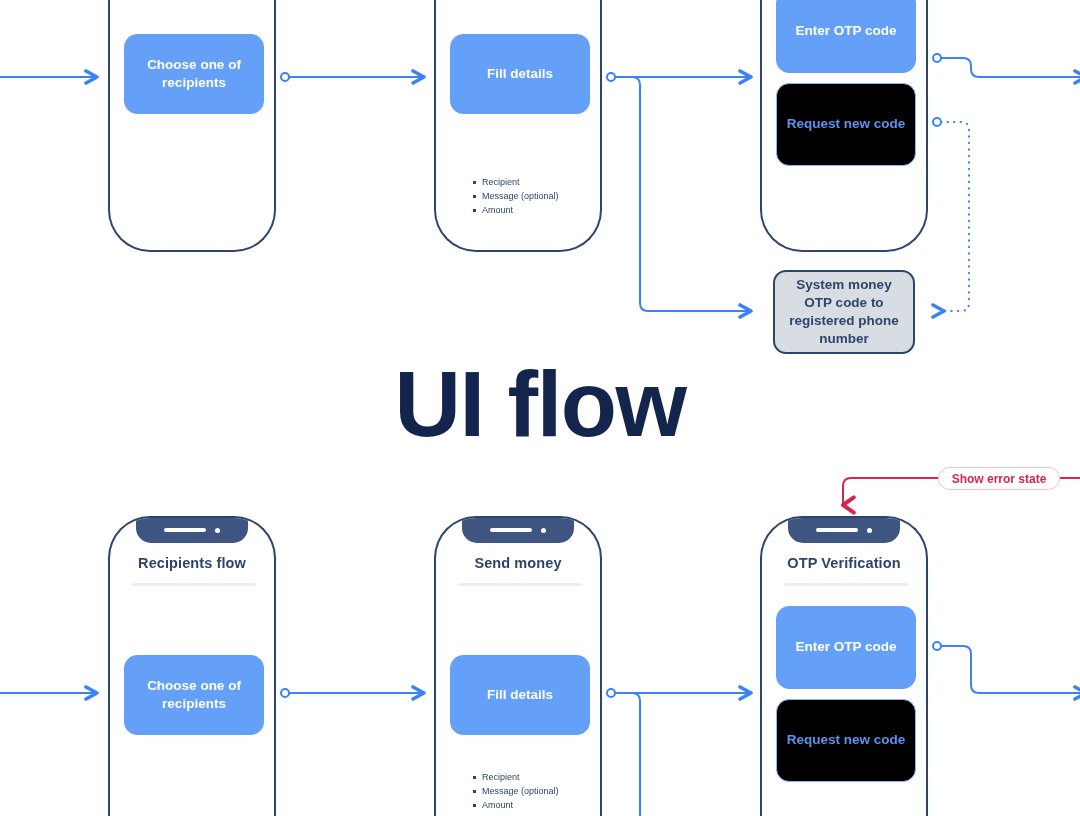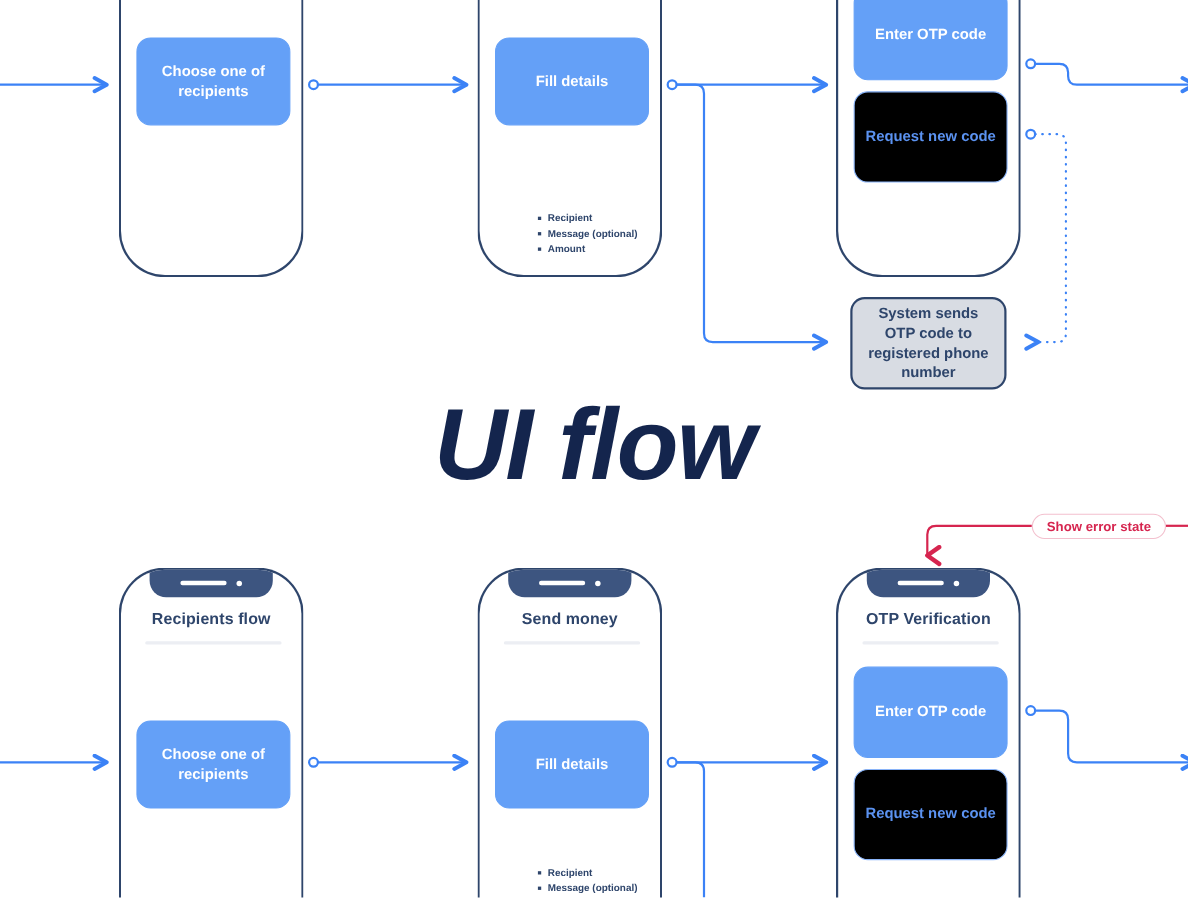--- a/index.html
+++ b/index.html
@@ -69,26 +69,26 @@
     border:1.5px solid #64a0f7;
   }
   .btn-secondary{
     background:#000000;
     color:#5b92f0;
     border:1.5px solid #8ab4f8;
   }
 
   .bullets{
     position:absolute;
-    margin:16px;
+    margin:0;
     padding:0 0 0 14px;
     list-style:none;
     color:#2e456b;
     font-size:9px;
-    font-weight:bold;
+    font-weight:normal;
     line-height:1.55;
   }
   .bullets li{position:relative;}
   .bullets li::before{
     content:"";
     position:absolute;
     left:-9px;top:5px;
     width:3px;height:3px;
     background:#2e456b;
   }
@@ -113,21 +113,20 @@
     position:absolute;
     left:0;right:0;
     top:358px;
     text-align:center;
     color:#152murky;
     color:#14254d;
     font-size:92px;
     font-weight:bold;
     letter-spacing:-1.5px;
     line-height:1;
-    font-style:italic;
   }
 
   
   .error-pill{
     position:absolute;
     box-sizing:border-box;
     display:flex;align-items:center;justify-content:center;
     background:#ffffff;
     border:1.5px solid #f3c0ce;
     border-radius:20px;
@@ -221,21 +220,21 @@
       <li>Message (optional)</li>
       <li>Amount</li>
     </ul>
   </div>
 
   <div class="phone cut-top" style="left:760px;top:-120px;width:168px;height:372px;">
     <div class="btn btn-primary" style="left:14px;top:110px;width:140px;height:83px;">Enter OTP code</div>
     <div class="btn btn-secondary" style="left:14px;top:203px;width:140px;height:83px;">Request new code</div>
   </div>
 
-  <div class="sysbox" style="left:773px;top:270px;width:142px;height:84px;">System sends OTP code to registered phone number</div>
+  <div class="sysbox" style="left:773px;top:270px;width:142px;height:84px;">System money OTP code to registered phone number</div>
 
   <div class="ui-flow-title">UI flow</div>
 
   <div class="phone cut-bottom" style="left:108px;top:516px;width:168px;height:360px;">
     <div class="notch">
       <div class="speaker"></div>
       <div class="camera"></div>
     </div>
     <div class="screen-title" style="top:37px;">Recipients flow</div>
     <div class="divider" style="left:22px;top:65px;width:124px;"></div>

